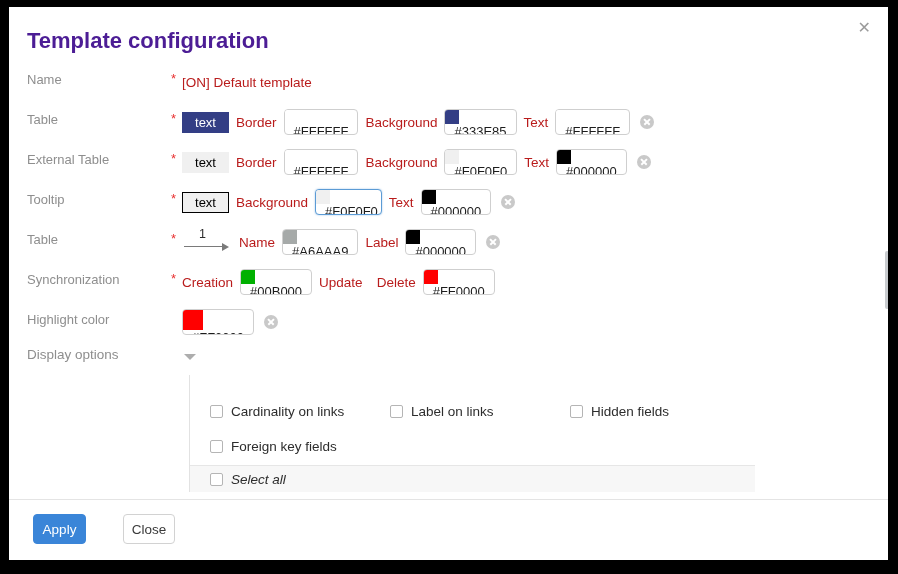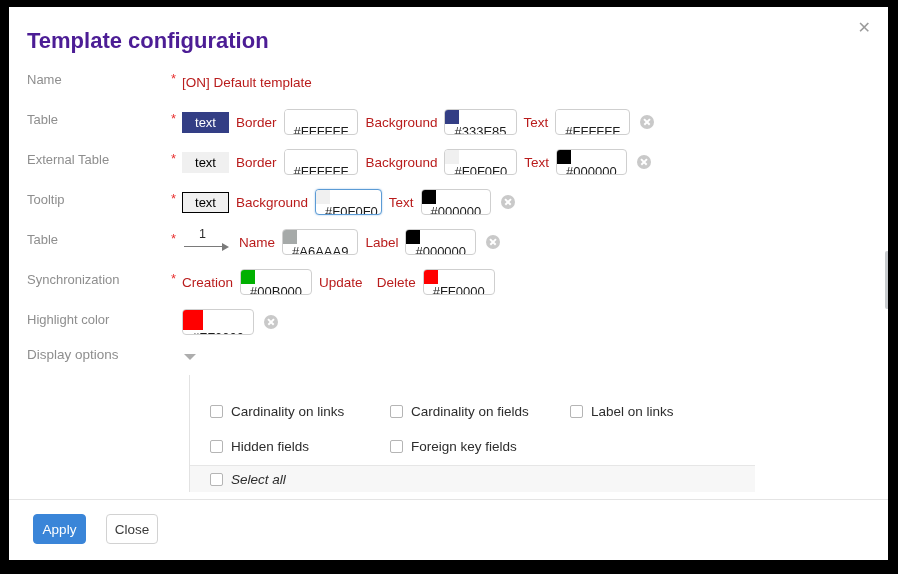--- a/index.html
+++ b/index.html
@@ -162,21 +162,21 @@
     border-radius:4px;
     box-sizing:border-box;
     cursor:pointer;
     display:flex;align-items:center;justify-content:center;
   }
   .btn-apply{
     left:24px;width:53px;height:30px;
     background:#3a85d8;color:#fff;border:1px solid #3a85d8;
   }
   .btn-close{
-    left:97px;width:52px;height:30px;
+    left:114px;width:52px;height:30px;
     background:#fff;color:#3a3a3a;border:1px solid #d2d2d2;
   }
 
   .scrollbar{
     position:absolute;right:-1px;top:244px;width:4px;height:58px;
     background:#9aa0a6;opacity:.55;border-radius:2px;
   }
 </style>
 </head>
 <body>
@@ -335,24 +335,20 @@
   </div>
 
   <div class="optbox">
     <div class="optgrid">
       <div class="opt">
         <span class="cb"></span>
         <span>Cardinality on links</span>
       </div>
       <div class="opt">
         <span class="cb"></span>
-        <span>Cardinality on fields</span>
-      </div>
-      <div class="opt">
-        <span class="cb"></span>
         <span>Label on links</span>
       </div>
       <div class="opt">
         <span class="cb"></span>
         <span>Hidden fields</span>
       </div>
       <div class="opt">
         <span class="cb"></span>
         <span>Foreign key fields</span>
       </div>

